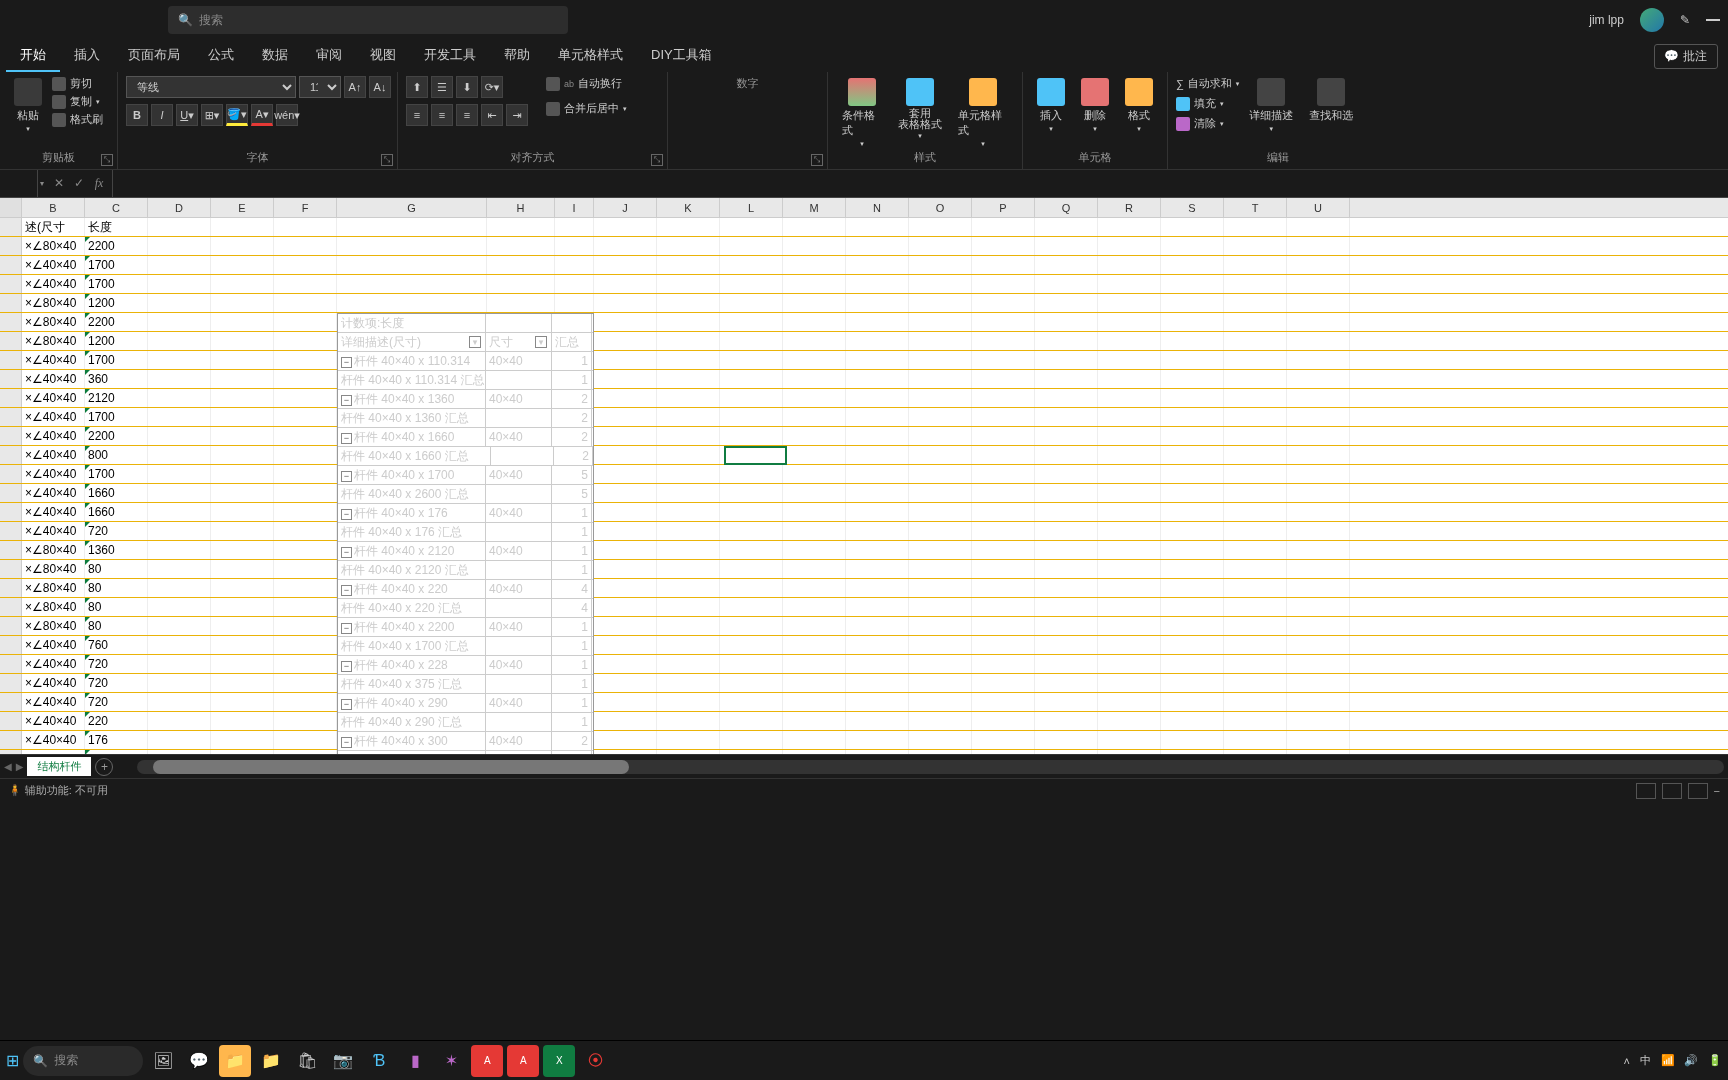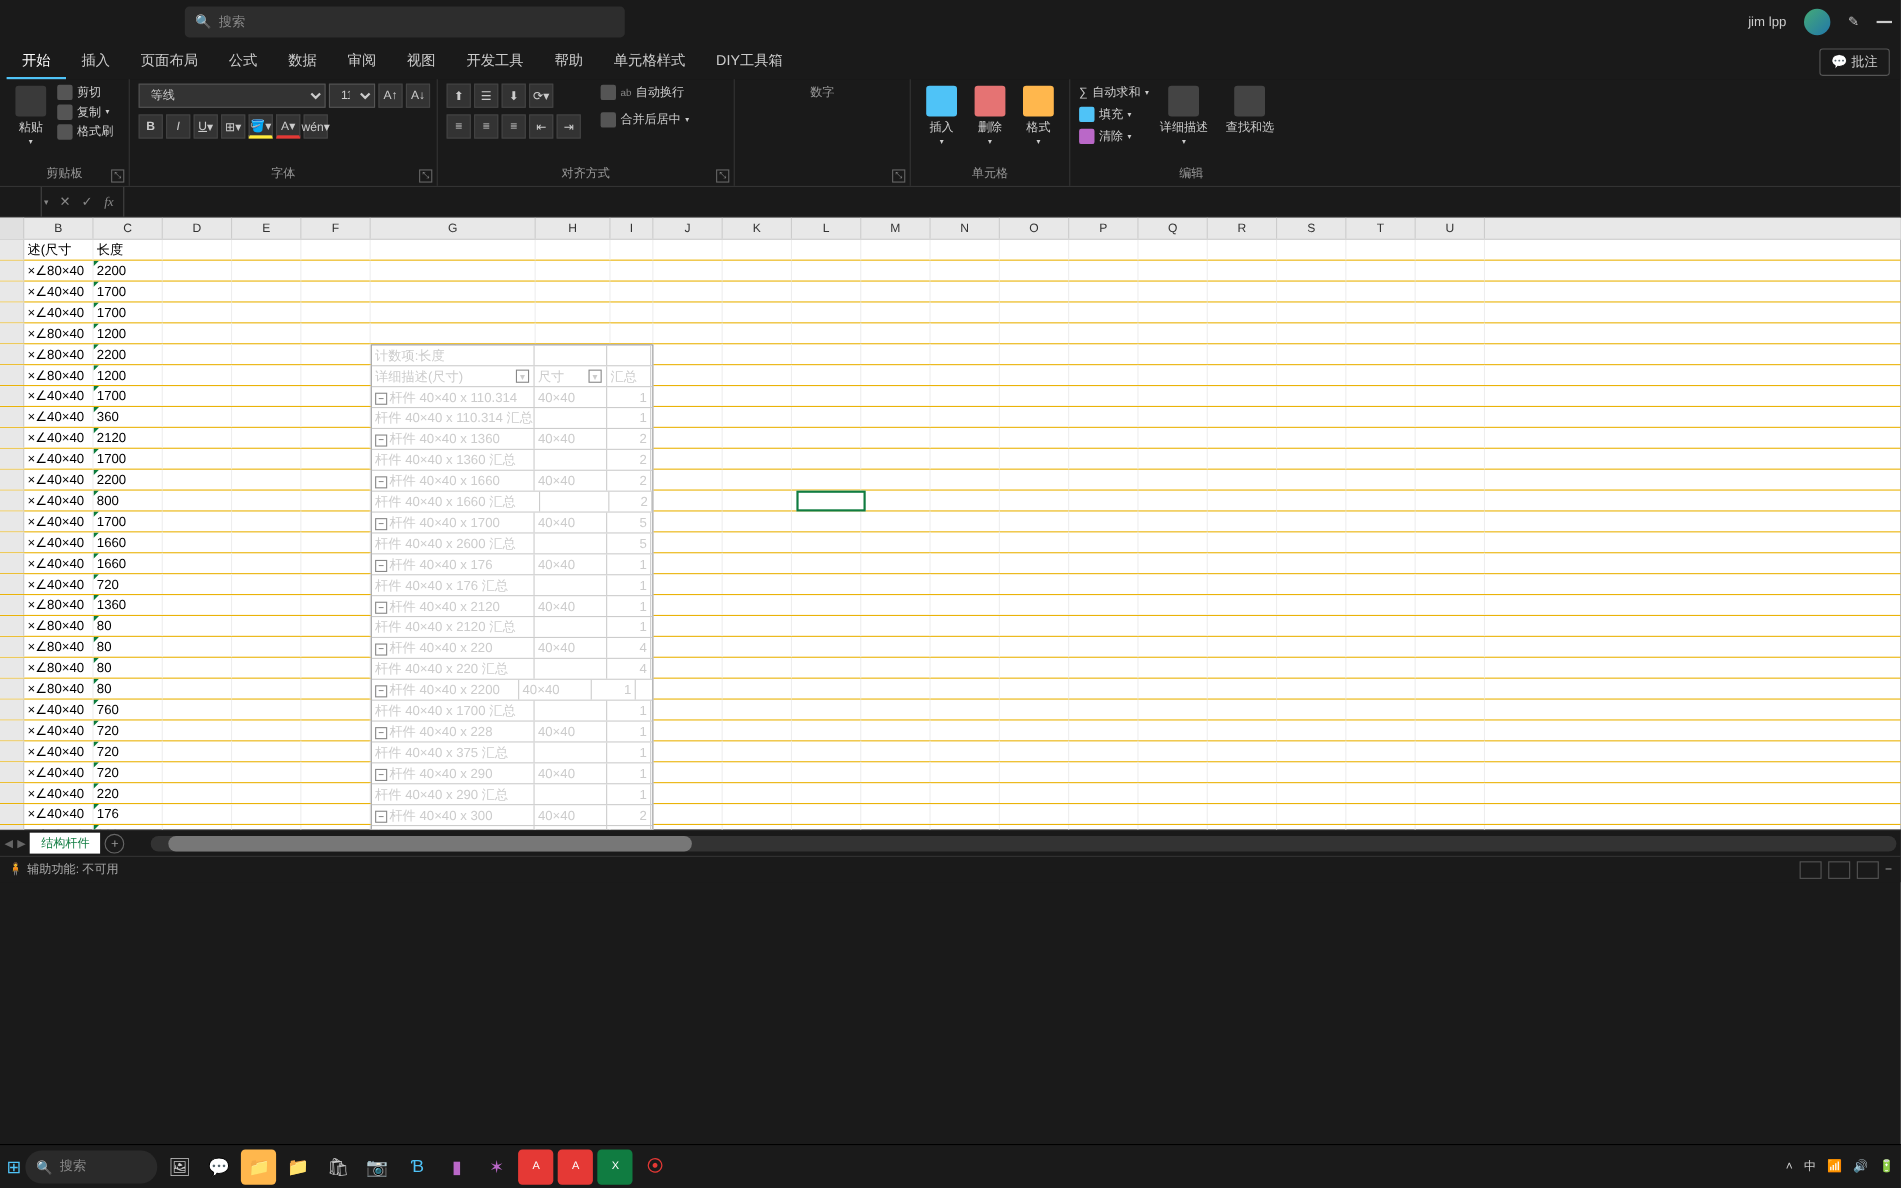--- a/index.html
+++ b/index.html
@@ -189,20 +189,41 @@
     </div>
     <div class="label">对齐方式</div>
     <div class="launcher">⤡</div>
   </div>
 
   <div class="ribbon-group" style="width:160px">
     <div class="label">数字</div>
     <div class="launcher">⤡</div>
   </div>
 
+  <div class="ribbon-group" style="width:195px">
+    <div class="controls">
+      <div class="big-btn">
+          <div class="ico" style="background:linear-gradient(#e57373,#81c784)"></div>
+          <span>条件格式</span>
+          <span style="font-size:7px">▾</span>
+        </div>
+      <div class="big-btn">
+          <div class="ico" style="background:#4fc3f7"></div>
+          <span style="white-space:pre;text-align:center;line-height:11px">套用
+表格格式</span>
+          <span style="font-size:7px">▾</span>
+        </div>
+      <div class="big-btn">
+          <div class="ico" style="background:#ffb74d"></div>
+          <span>单元格样式</span>
+          <span style="font-size:7px">▾</span>
+        </div>
+    </div>
+    <div class="label">样式</div>
+  </div>
 
   <div class="ribbon-group" style="width:145px">
     <div class="controls">
       <div class="big-btn">
           <div class="ico" style="background:#4fc3f7"></div>
           <span>插入</span>
           <span style="font-size:7px">▾</span>
         </div>
       <div class="big-btn">
           <div class="ico" style="background:#e57373"></div>
@@ -1035,21 +1056,21 @@
           <div class="pcell" style="width:148px"><span class="exp">−</span>杆件 40×40 x 220</div>
           <div class="pcell" style="width:66px">40×40</div>
           <div class="pcell r" style="width:40px;text-align:right">4</div>
         </div>
         <div class="prow">
           <div class="pcell" style="width:148px">杆件 40×40 x 220 汇总</div>
           <div class="pcell" style="width:66px"></div>
           <div class="pcell r" style="width:40px;text-align:right">4</div>
         </div>
         <div class="prow">
-          <div class="pcell" style="width:134px"><span class="exp">−</span>杆件 40×40 x 2200</div>
+          <div class="pcell" style="width:148px"><span class="exp">−</span>杆件 40×40 x 2200</div>
           <div class="pcell" style="width:66px">40×40</div>
           <div class="pcell r" style="width:40px;text-align:right">1</div>
         </div>
         <div class="prow">
           <div class="pcell" style="width:148px">杆件 40×40 x 1700 汇总</div>
           <div class="pcell" style="width:66px"></div>
           <div class="pcell r" style="width:40px;text-align:right">1</div>
         </div>
         <div class="prow">
           <div class="pcell" style="width:148px"><span class="exp">−</span>杆件 40×40 x 228</div>

